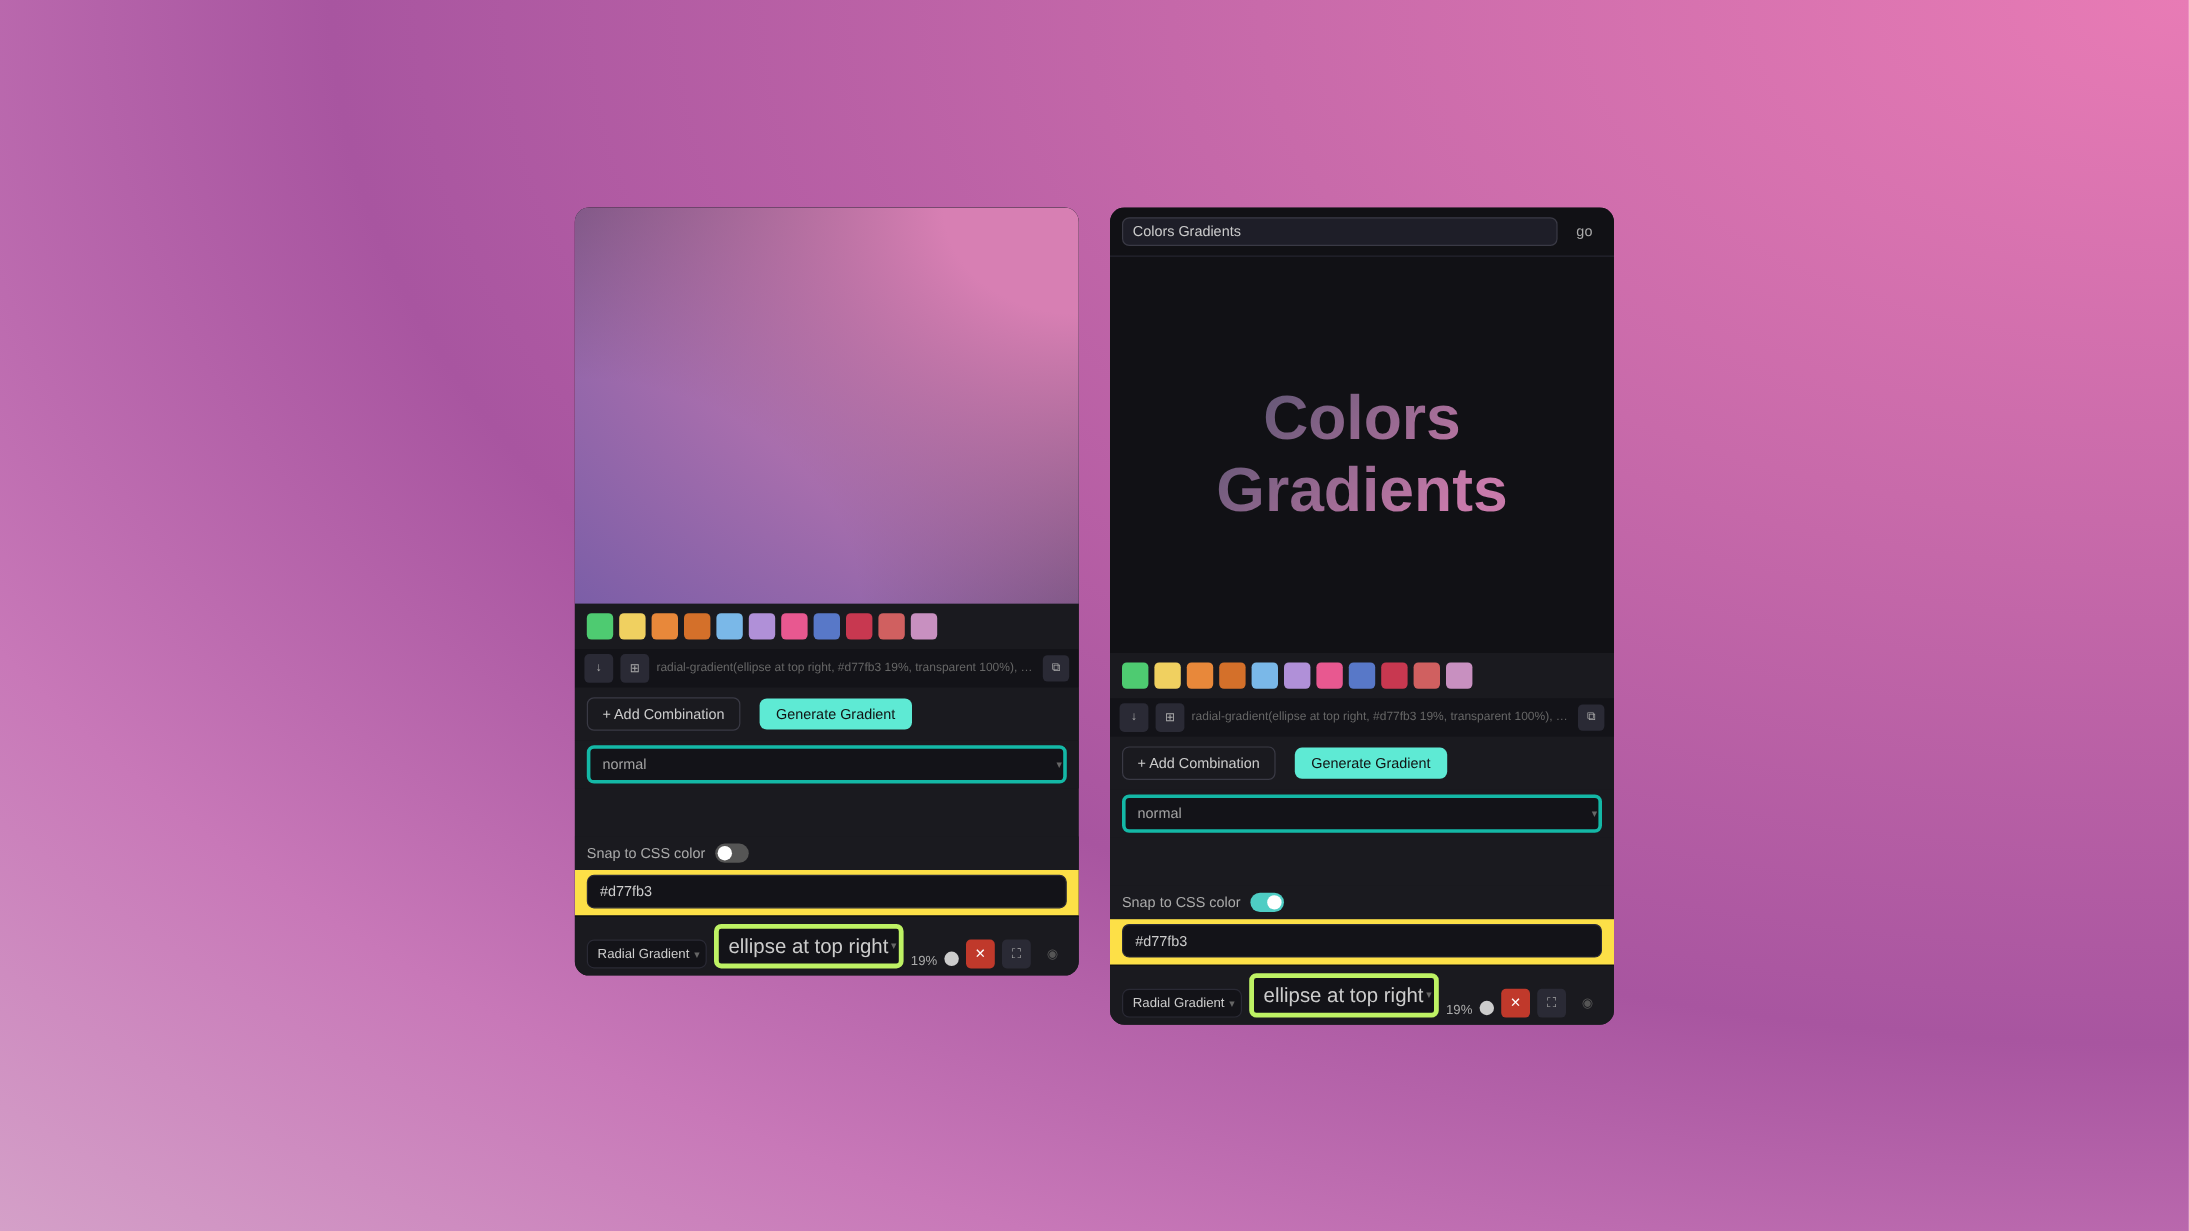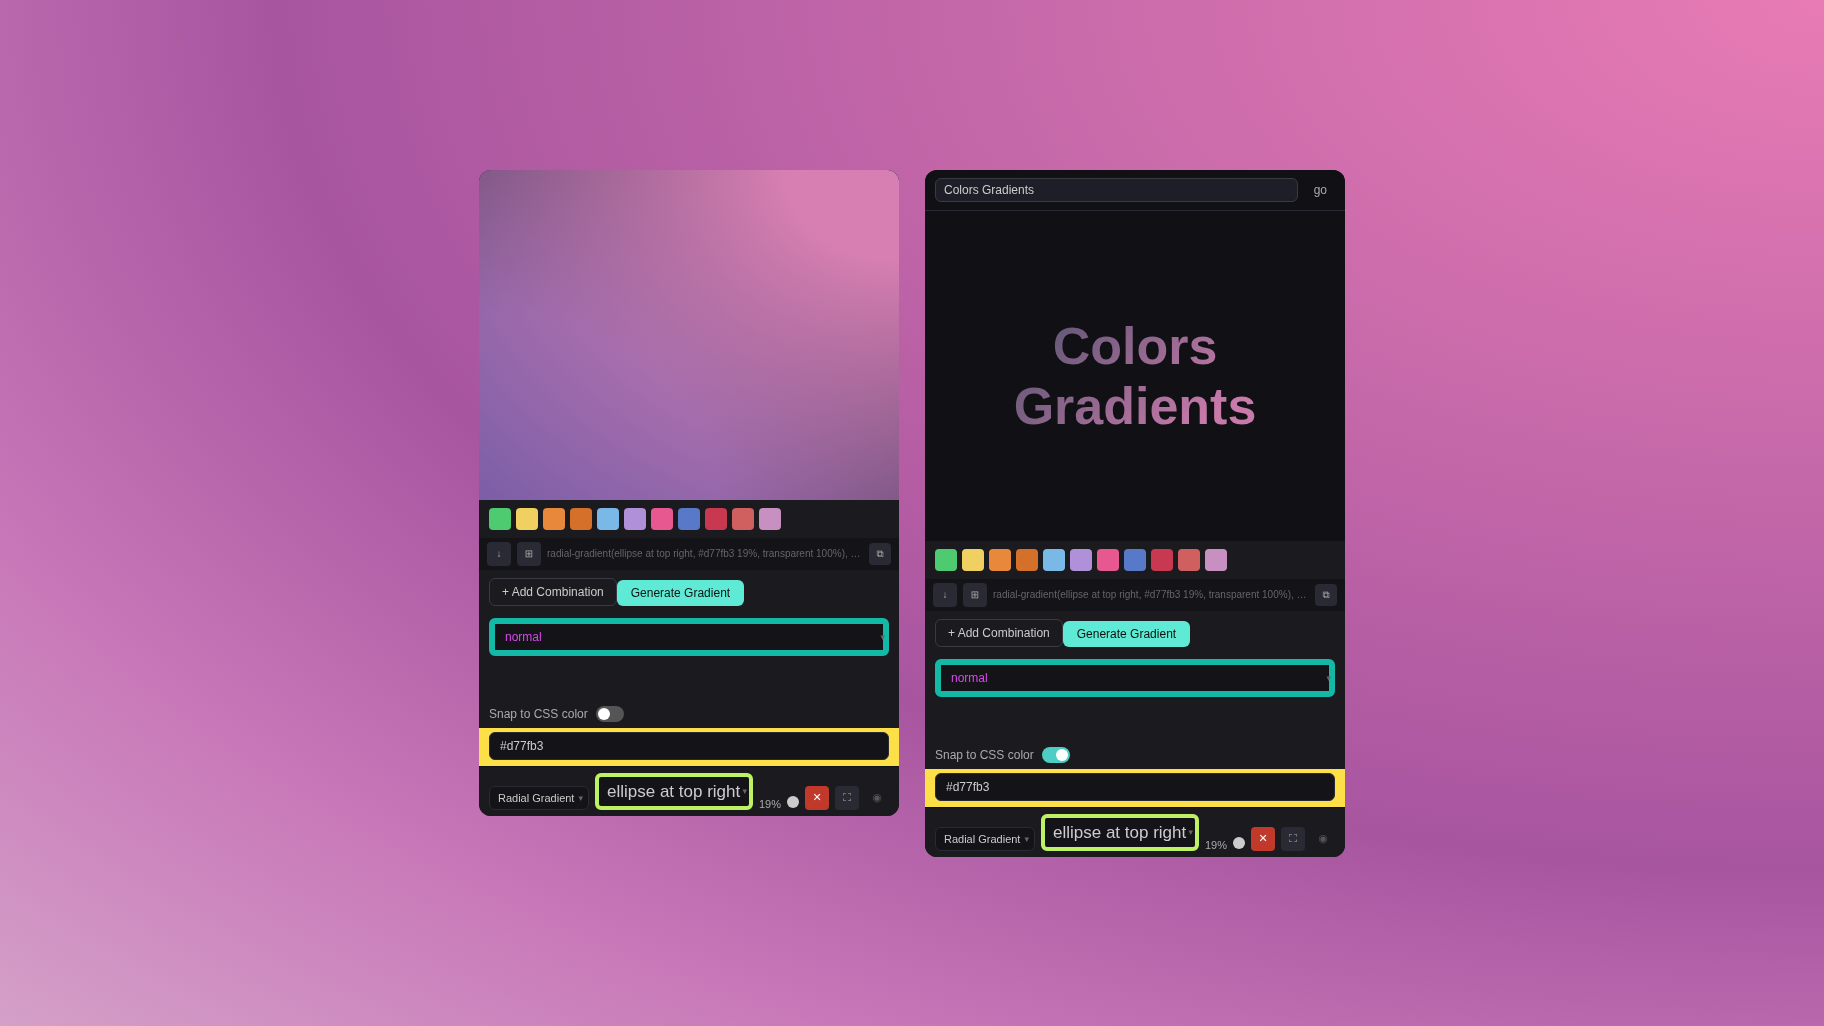--- a/index.html
+++ b/index.html
@@ -121,23 +121,23 @@
       display: flex;
       align-items: center;
       justify-content: center;
       cursor: pointer;
       color: #aaa;
       font-size: 10px;
     }
     
     .action-row {
       display: flex;
-      align-items: flex-end;
+      align-items: center;
       padding: 8px 10px;
-      gap: 0;
+      gap: 16px;
       background: #1a1a1f;
     }
     .btn-add-combo {
       background: transparent;
       border: 1px solid #3a3a45;
       color: #ccc;
       border-radius: 6px;
       padding: 6px 12px;
       font-size: 12px;
       cursor: pointer;
@@ -156,23 +156,23 @@
       cursor: pointer;
     }
     
     .controls-row {
       padding: 4px 10px;
       background: #1a1a1f;
     }
     .select-normal {
       width: 100%;
       background: #131318;
-      border: 6px solid #14b8a6;
-      border-radius: 6px;
-      color: #d946ef;
+      border: 3px solid #14b8a6;
+      border-radius: 6px;
+      color: #a3a3a3;
       padding: 6px 10px;
       font-size: 12px;
       cursor: pointer;
       appearance: none;
       -webkit-appearance: none;
     }
     
     .snap-row {
       display: flex;
       align-items: center;

